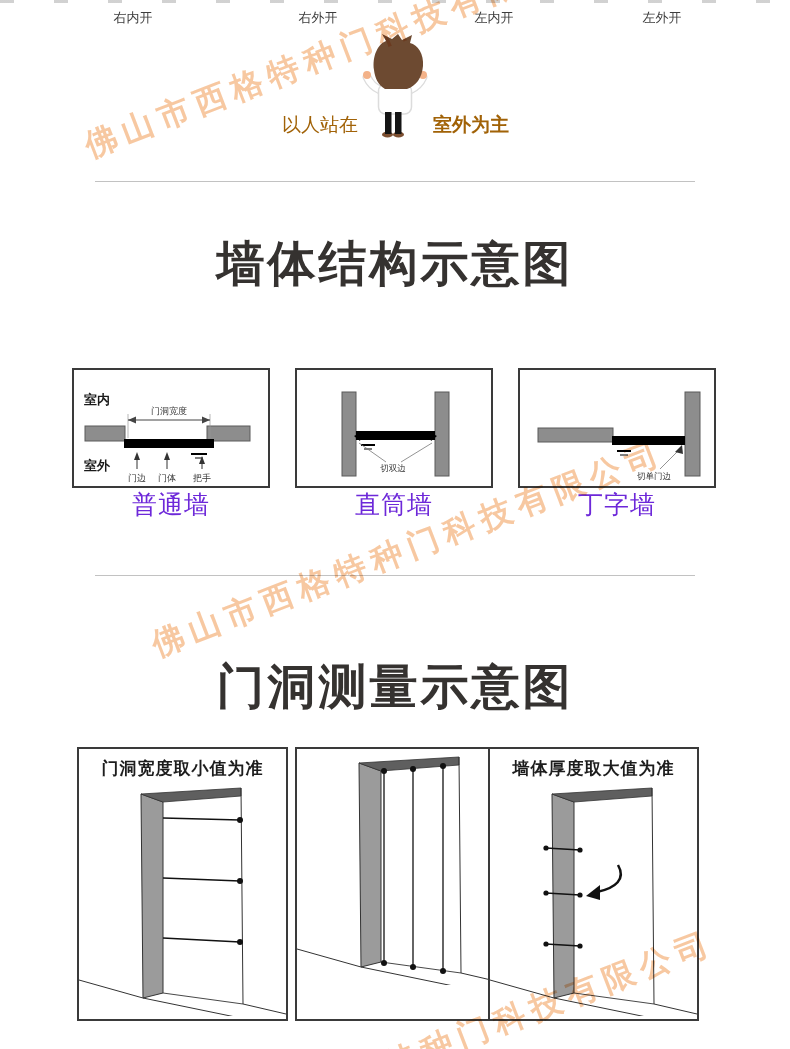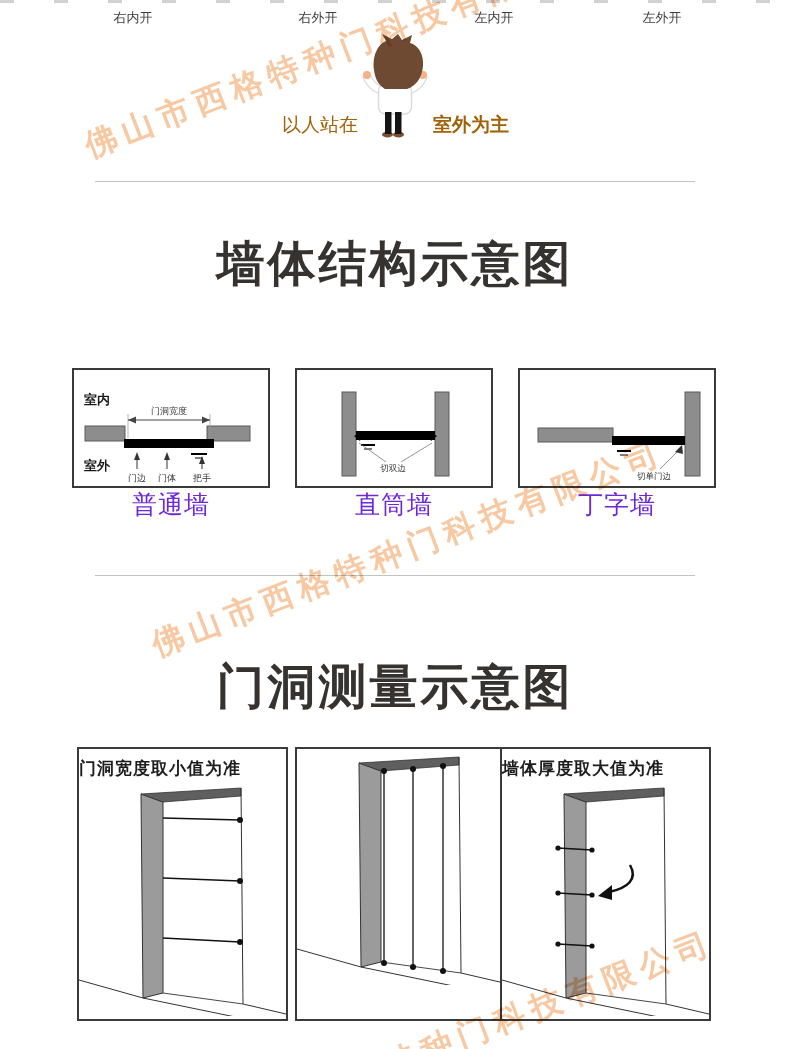--- a/index.html
+++ b/index.html
@@ -12,21 +12,21 @@
   .orient{position:absolute;top:112px;font-size:19px;color:#a16207;white-space:nowrap;}
   .orient.left{left:262px;width:96px;text-align:right;}
   .orient.right{left:433px;font-weight:bold;}
   .hr{position:absolute;left:95px;width:600px;height:1px;background:#c2c2c2;}
   .sec-title{position:absolute;left:0;width:790px;text-align:center;font-size:48px;font-weight:bold;
         color:#353230;letter-spacing:3px;line-height:1.15;}
   .box{position:absolute;border:2px solid #3a3a3a;background:#fff;}
   .wall-box{width:194px;height:116px;top:368px;}
   .caption{position:absolute;top:488px;width:198px;text-align:center;font-size:25px;color:#6d28d9;letter-spacing:1px;}
   .mbox{width:207px;height:270px;top:747px;}
-  .mhead{font-size:17px;font-weight:bold;color:#1d1d1d;margin-top:8px;letter-spacing:1px;}
+  .mhead{text-align:center;font-size:17px;font-weight:bold;color:#1d1d1d;margin-top:8px;letter-spacing:1px;}
   .mbox svg{display:block;}
   .wm{position:absolute;white-space:nowrap;font-size:32px;letter-spacing:7px;line-height:38px;
       color:rgba(240,154,84,0.55);transform:rotate(-21deg);transform-origin:left center;
       mix-blend-mode:multiply;z-index:9;pointer-events:none;font-weight:bold;}
   svg text{font-family:"Liberation Sans",sans-serif;}
 </style>
 </head>
 <body>
 
 <div id="page">
@@ -177,21 +177,21 @@
         <line x1="116" y1="20" x2="116" y2="218" stroke="#111" stroke-width="1.3"></line>
         <circle cx="116" cy="20" r="3" fill="#111"></circle>
           <circle cx="116" cy="218" r="3" fill="#111"></circle>
         <line x1="146" y1="17" x2="146" y2="222" stroke="#111" stroke-width="1.3"></line>
         <circle cx="146" cy="17" r="3" fill="#111"></circle>
           <circle cx="146" cy="222" r="3" fill="#111"></circle>
       </g>
     </svg>
   </div>
 
-  <div class="box mbox" style="left:500px">
+  <div class="box mbox" style="left:488px">
     <div class="mhead">墙体厚度取大值为准</div>
     <svg width="207" height="236" viewBox="0 0 207 236">
       <polygon points="62,14 84,22 84,213 64,218" fill="#9b9b9b" stroke="#333" stroke-width="1"></polygon>
       <polygon points="62,14 162,8 162,16 84,22" fill="#5f5f5f" stroke="#333" stroke-width="0.8"></polygon>
       <line x1="162" y1="8" x2="164" y2="224" stroke="#333" stroke-width="1"></line>
       <line x1="0" y1="200" x2="64" y2="218" stroke="#333" stroke-width="1"></line>
       <line x1="84" y1="213" x2="164" y2="224" stroke="#333" stroke-width="0.9"></line>
       <line x1="64" y1="218" x2="205" y2="247" stroke="#333" stroke-width="1"></line>
       <line x1="164" y1="224" x2="207" y2="234" stroke="#333" stroke-width="1"></line>
       <g>

